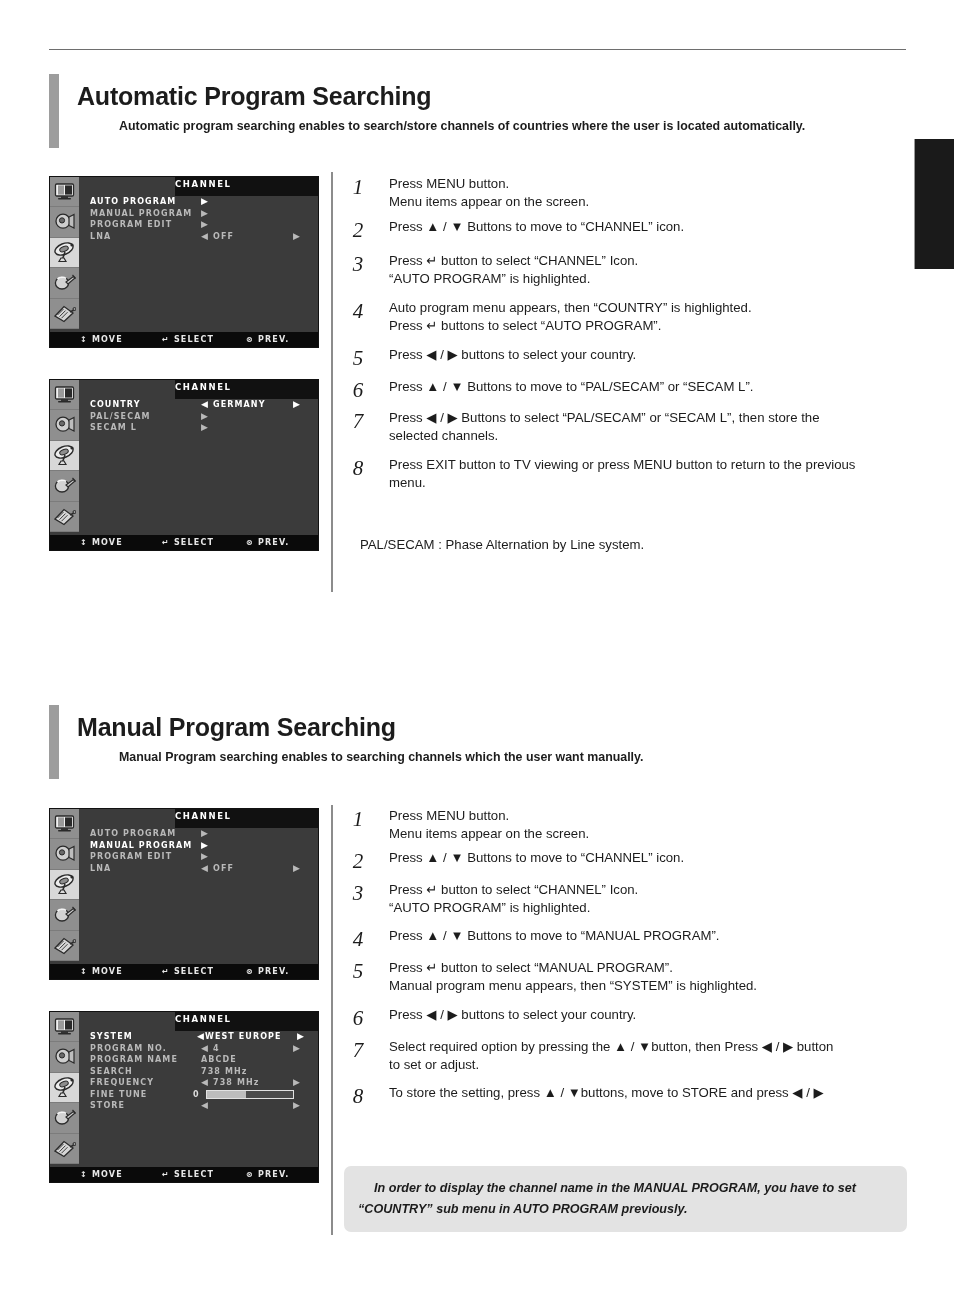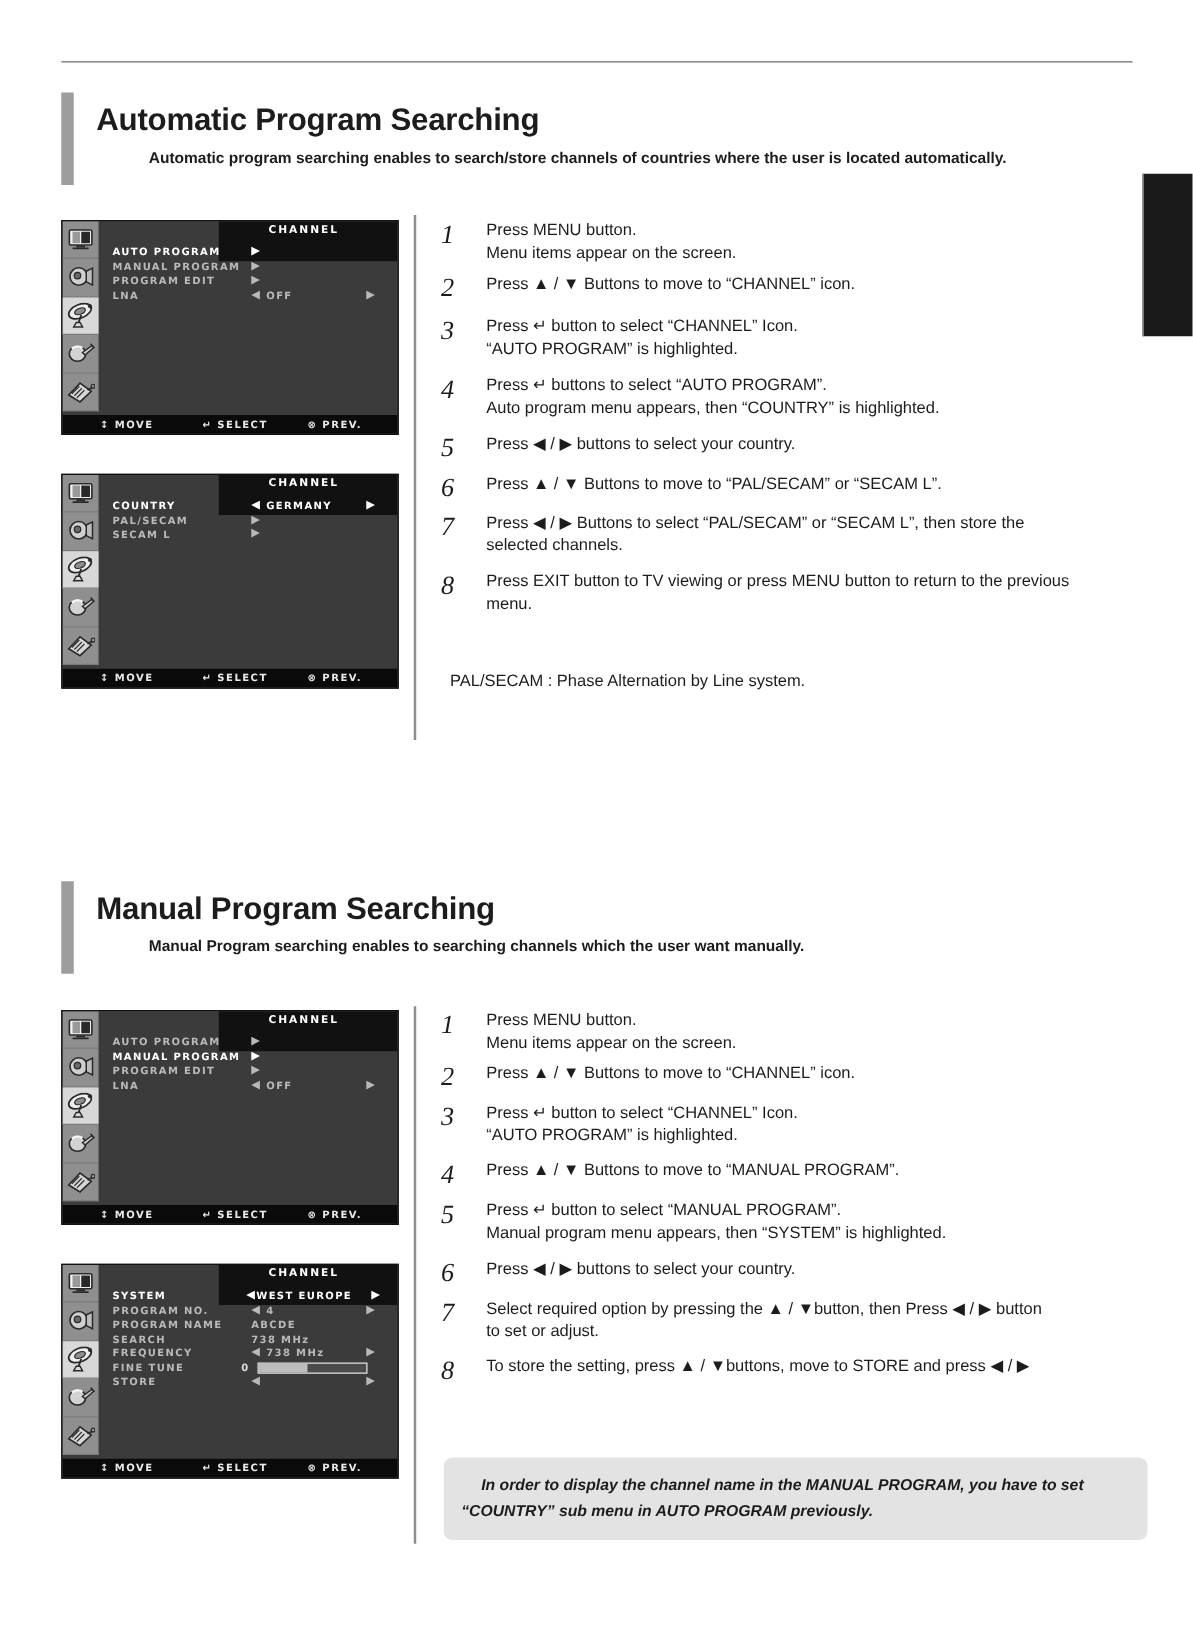--- a/index.html
+++ b/index.html
@@ -91,26 +91,26 @@
 
   .osd-body {
     position: absolute;
     left: 29px; top: 0;
     right: 0; bottom: 20px;
     background: #3b3b3b;
   }
   .osd-titlebar {
     position: absolute;
     left: 96px; top: 0;
-    right: 0; height: 32px;
+    right: 0; height: 19px;
     background: #111111;
     color: #ffffff;
     font-size: 8.5px;
     letter-spacing: 1.6px;
-    text-align: center;
+    text-align: left;
     padding-right: 7px;
     line-height: 15px;
     font-weight: bold;
   }
   .osd-rows {
     position: absolute;
     left: 0; top: 19px; right: 0;
   }
   .osd-row {
     position: relative;
@@ -194,21 +194,20 @@
   .note-box {
     position: absolute;
     background: #e3e3e3;
     border-radius: 7px;
     font-size: 12.6px;
     font-style: italic;
     font-weight: bold;
     line-height: 21px;
     color: #1c1c1c;
     padding: 12px 16px 12px 14px;
-    margin-left: 11px;
   }
   .note-box .ind { display: inline-block; width: 16px; }
 </style>
 </head>
 <body>
 
 <div class="page">
 
   <div class="top-rule"></div>
   <div class="edge-tab"></div>
@@ -386,22 +385,22 @@
     <div class="step" style="height:47px;">
       <div class="step-num">3</div>
       <div class="step-txt">
         <div>Press ↵ button to select “CHANNEL” Icon.</div>
         <div>“AUTO PROGRAM” is highlighted.</div>
       </div>
     </div>
     <div class="step" style="height:47px;">
       <div class="step-num">4</div>
       <div class="step-txt">
+        <div>Auto program menu appears, then “COUNTRY” is highlighted.</div>
         <div>Press ↵ buttons to select  “AUTO PROGRAM”.</div>
-        <div>Auto program menu appears, then “COUNTRY” is highlighted.</div>
       </div>
     </div>
     <div class="step" style="height:32px;">
       <div class="step-num">5</div>
       <div class="step-txt">
         <div>Press ◀ / ▶ buttons to select your country.</div>
       </div>
     </div>
     <div class="step" style="height:31px;">
       <div class="step-num">6</div>

